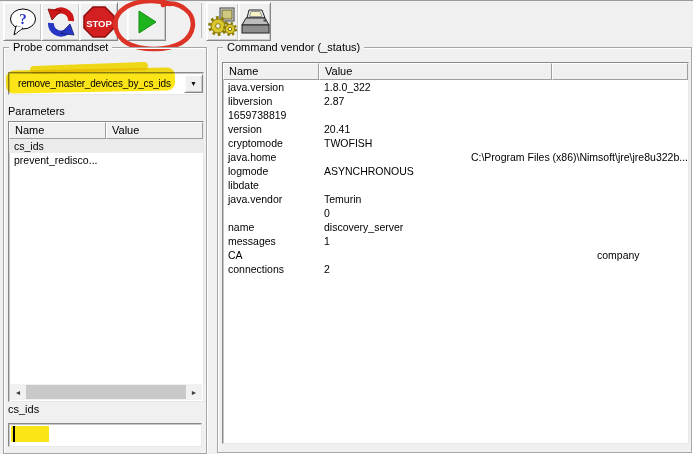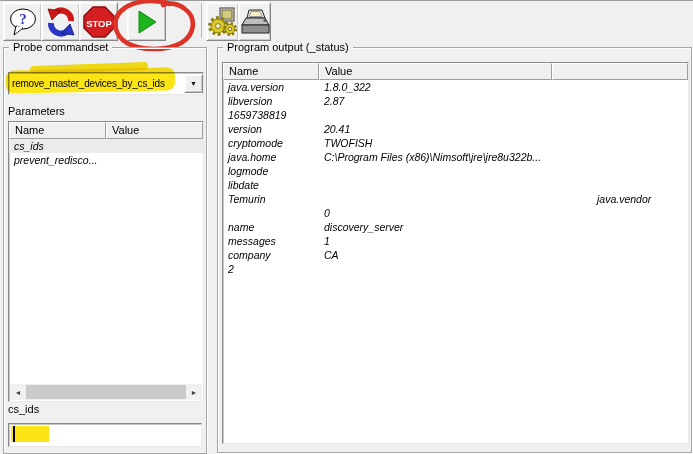--- a/index.html
+++ b/index.html
@@ -20,34 +20,34 @@
 
   
   .tb-btn{position:absolute;top:2px;width:37px;height:37px;display:flex;
           align-items:center;justify-content:center;cursor:default;}
   .tb-sep{position:absolute;left:201px;top:3px;width:2px;height:35px;
           border-left:1px solid #bdbdbd;border-right:1px solid #fafafa;}
   .annotation{position:absolute;pointer-events:none;}
 
   
   .combo{position:absolute;left:8px;top:72px;width:194px;height:21px;display:flex;align-items:center;}
-  .combo-text{flex:1;padding-left:3px;font-size:10px;letter-spacing:-0.2px;white-space:nowrap;
+  .combo-text{flex:1;padding-left:9px;font-size:10px;letter-spacing:-0.2px;white-space:nowrap;
               overflow:hidden;position:relative;z-index:1;}
   .combo-btn{width:17px;height:17px;margin-right:0px;display:flex;align-items:center;
              justify-content:center;font-size:7px;color:#111;flex:none;}
   .hl{background:#fce303;mix-blend-mode:multiply;opacity:0.92;position:absolute;}
 
   
   .grid{position:absolute;overflow:hidden;}
   .thead{display:flex;height:17px;background:#f0f0f0;}
   .th{background:#f0f0f0;border:1px solid;border-color:#fdfdfd #9e9e9e #9e9e9e #fdfdfd;
       line-height:15px;padding-left:5px;box-sizing:border-box;white-space:nowrap;overflow:hidden;}
   .tbody .row{display:flex;height:14px;line-height:14px;font-size:10.5px;}
   .tbody .row.selected{background:#ebebeb;}
-  .c{white-space:nowrap;overflow:hidden;padding-left:5px;box-sizing:border-box;font-style:italic;}
+  .c{white-space:nowrap;overflow:hidden;padding-left:5px;box-sizing:border-box;}
 
   
   .hscroll{position:absolute;left:1px;right:1px;bottom:1px;height:16px;background:#f1f1f1;
            display:flex;align-items:center;}
   .sb-btn{width:16px;height:16px;flex:none;display:flex;align-items:center;justify-content:center;
           font-size:7px;color:#404040;background:#f1f1f1;}
   .sb-track{flex:1;height:16px;position:relative;background:#f1f1f1;}
   .sb-thumb{position:absolute;left:0px;right:0px;top:1px;bottom:1px;background:#c9c9c9;}
 
   .label{position:absolute;white-space:nowrap;}
@@ -162,21 +162,21 @@
   </div>
 
   <div class="label" style="left:8px;top:403px;">cs_ids</div>
 
   <div class="text-input sunken" style="left:8px;top:423px;width:192px;height:22px;">
     <div class="hl" style="left:2px;top:2px;width:38px;height:16px;"></div>
     <div class="caret" style="left:4px;top:2px;height:16px;"></div>
   </div>
 
   <div class="groupbox" style="left:217px;top:47px;width:473px;height:404px;">
-    <span class="gb-label" style="left:5px;">Program output (_status)</span>
+    <span class="gb-label" style="left:5px;">Command vendor (_status)</span>
   </div>
 
   <div class="grid sunken" style="left:222px;top:62px;width:465px;height:380px;">
     <div class="thead">
       <div class="th" style="width:96px;flex:none;">Name</div>
       <div class="th" style="width:233px;flex:none;">Value</div>
       <div class="th" style="flex:1;"></div>
     </div>
     <div class="tbody" id="output-body">
         <div class="row">
@@ -193,47 +193,49 @@
         <div class="row">
           <div class="c" style="width: 96px; flex: 0 0 auto;">version</div>
           <div class="c" style="flex: 1 1 0%;">20.41</div>
         </div>
         <div class="row">
           <div class="c" style="width: 96px; flex: 0 0 auto;">cryptomode</div>
           <div class="c" style="flex: 1 1 0%;">TWOFISH</div>
         </div>
         <div class="row">
           <div class="c" style="width: 96px; flex: 0 0 auto;">java.home</div>
-          <div class="c" style="flex: 1 1 0%;">C:\Program Files (x86)\Nimsoft\jre\jre8u322b...</div>
+          <div class="c" style="flex: 1 1 0%; text-align: right;">C:\Program Files (x86)\Nimsoft\jre\jre8u322b...</div>
         </div>
         <div class="row">
           <div class="c" style="width: 96px; flex: 0 0 auto;">logmode</div>
+          <div class="c" style="flex: 1 1 0%;">ASYNCHRONOUS</div>
         </div>
         <div class="row">
           <div class="c" style="width: 96px; flex: 0 0 auto;">libdate</div>
         </div>
         <div class="row">
+          <div class="c" style="width: 96px; flex: 0 0 auto;">java.vendor</div>
           <div class="c" style="flex: 1 1 0%;">Temurin</div>
-          <div class="c" style="width: 96px; flex: 0 0 auto;">java.vendor</div>
         </div>
         <div class="row">
           <div class="c" style="width: 96px; flex: 0 0 auto; margin-top: 36px;">restarted</div>
           <div class="c" style="flex: 1 1 0%;">0</div>
         </div>
         <div class="row">
           <div class="c" style="width: 96px; flex: 0 0 auto;">name</div>
           <div class="c" style="flex: 1 1 0%;">discovery_server</div>
         </div>
         <div class="row">
           <div class="c" style="width: 96px; flex: 0 0 auto;">messages</div>
           <div class="c" style="flex: 1 1 0%;">1</div>
         </div>
         <div class="row">
+          <div class="c" style="flex: 1 1 0%;">CA</div>
           <div class="c" style="width: 96px; flex: 0 0 auto;">company</div>
-          <div class="c" style="flex: 1 1 0%;">CA</div>
-        </div>
-        <div class="row">
+        </div>
+        <div class="row">
+          <div class="c" style="width: 96px; flex: 0 0 auto;">connections</div>
           <div class="c" style="flex: 1 1 0%;">2</div>
         </div>
       </div>
   </div>
 
 </div>
 
 </body></html>

